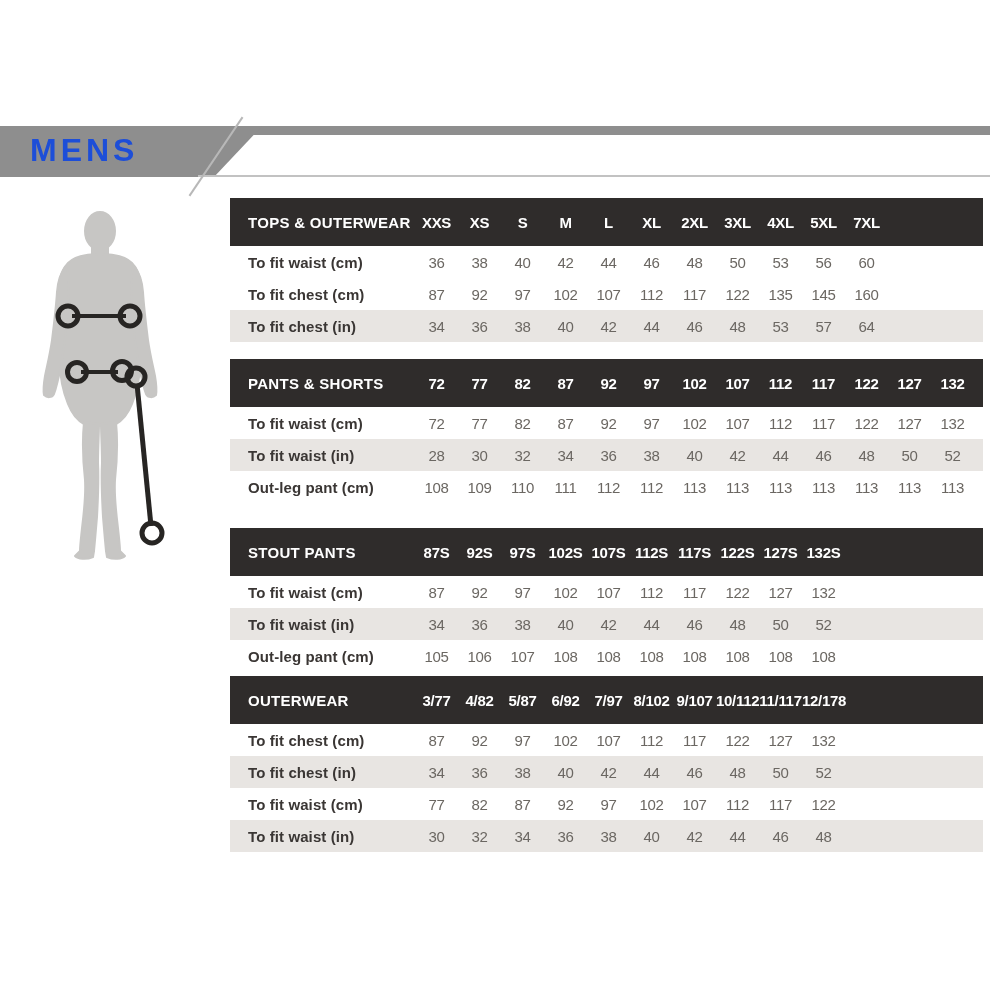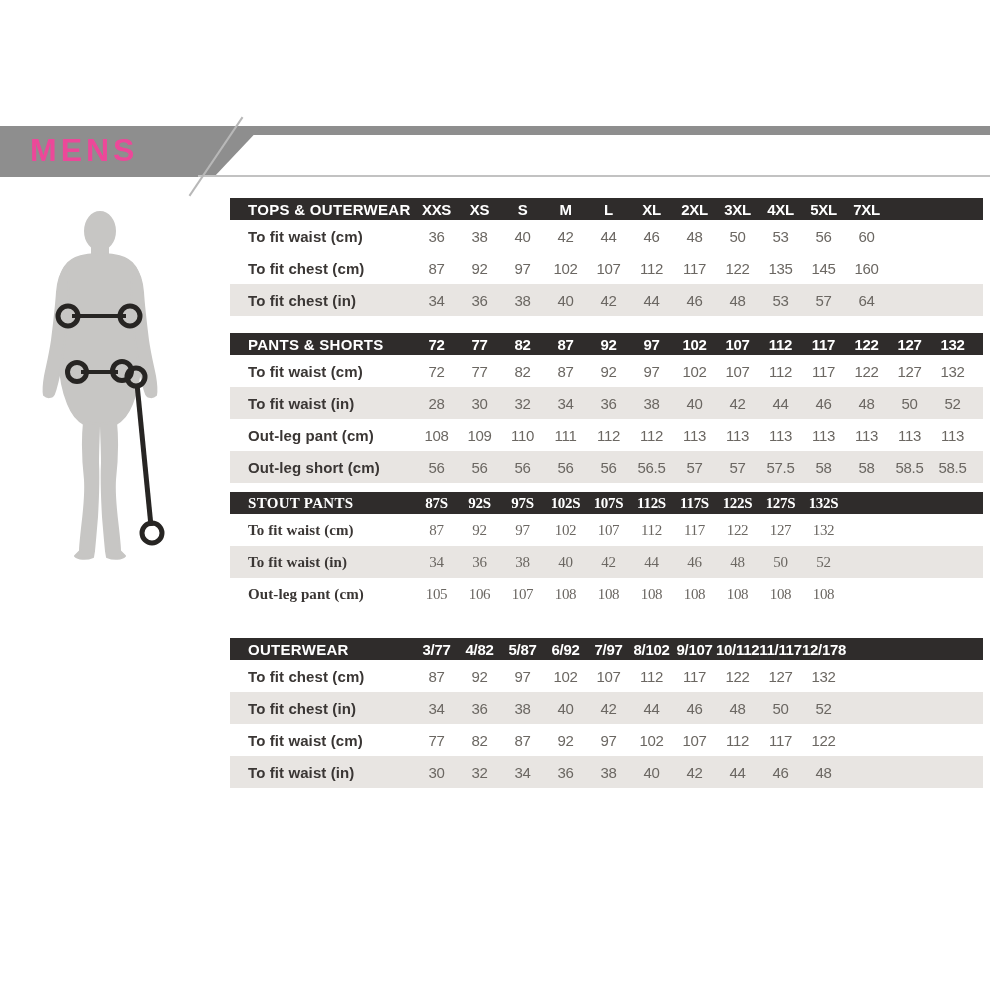--- a/index.html
+++ b/index.html
@@ -10,39 +10,39 @@
   }
 
   
   .banner { position:absolute; left:0; top:126px; width:990px; height:52px; }
   .banner-stripe { position:absolute; left:0; top:0; width:990px; height:9px; background:#8e8e8e; }
   .banner-block {
     position:absolute; left:0; top:0; width:262px; height:51px; background:#8e8e8e;
     clip-path:polygon(0 0, 262px 0, 214px 100%, 0 100%);
   }
   .banner-title {
-    position:absolute; left:30px; top:6px; color:#ec4899; font-size:32px; font-weight:bold;
+    position:absolute; left:30px; top:6px; color:#1d4ed8; font-size:32px; font-weight:bold;
     letter-spacing:4px;
   }
   .banner-bottom-line { position:absolute; left:198px; right:0; top:49px; height:2px; background:#c2c2c2; }
   .banner-slash {
     position:absolute; left:215px; top:-17px; width:2px; height:95px; background:#b8b8b8;
     transform:rotate(34deg);
   }
 
   
   .figure-wrap { position:absolute; left:20px; top:200px; width:170px; height:365px; }
 
   
   .tables-wrap { position:absolute; left:230px; top:198px; width:753px; }
   table.size-table { width:753px; border-collapse:collapse; table-layout:fixed; }
   table.size-table + table.size-table { margin-top:0; }
-  .mb17 { margin-bottom:17px; } .mb25 { margin-bottom:9px; } .mb12 { margin-bottom:28px;font-family:Liberation Serif, serif; }
+  .mb17 { margin-bottom:17px; } .mb25 { margin-bottom:25px; } .mb12 { margin-bottom:4px; }
   table.size-table th {
-    background:#2f2c2b; color:#ffffff; font-weight:bold; height:22px; font-size:15px;
+    background:#2f2c2b; color:#ffffff; font-weight:bold; height:48px; font-size:15px;
     text-align:center; vertical-align:middle; white-space:nowrap;
   }
   table.size-table th.label-col { text-align:left; padding-left:18px; width:185px; letter-spacing:0.3px; }
   table.size-table th.data-col { width:43px; letter-spacing:-0.3px; }
   table.size-table th.filler-col, table.size-table td.filler-cell { background-clip:padding-box; }
   table.size-table td {
     height:32px; font-size:15px; text-align:center; vertical-align:middle; color:#6b6762;
     white-space:nowrap; letter-spacing:-0.3px;
   }
   table.size-table td.row-label {
@@ -224,37 +224,20 @@
             <td>112</td>
             <td>113</td>
             <td>113</td>
             <td>113</td>
             <td>113</td>
             <td>113</td>
             <td>113</td>
             <td>113</td>
             <td class="filler-cell"></td>
           </tr>
-          <tr class="shade">
-            <td class="row-label">Out-leg short (cm)</td>
-            <td>56</td>
-            <td>56</td>
-            <td>56</td>
-            <td>56</td>
-            <td>56</td>
-            <td>56.5</td>
-            <td>57</td>
-            <td>57</td>
-            <td>57.5</td>
-            <td>58</td>
-            <td>58</td>
-            <td>58.5</td>
-            <td>58.5</td>
-            <td class="filler-cell"></td>
-          </tr>
         </tbody>
       </table>
       <table class="size-table mb12">
         <thead>
           <tr>
             <th class="label-col">STOUT PANTS</th>
             <th class="data-col">87S</th>
             <th class="data-col">92S</th>
             <th class="data-col">97S</th>
             <th class="data-col">102S</th>

